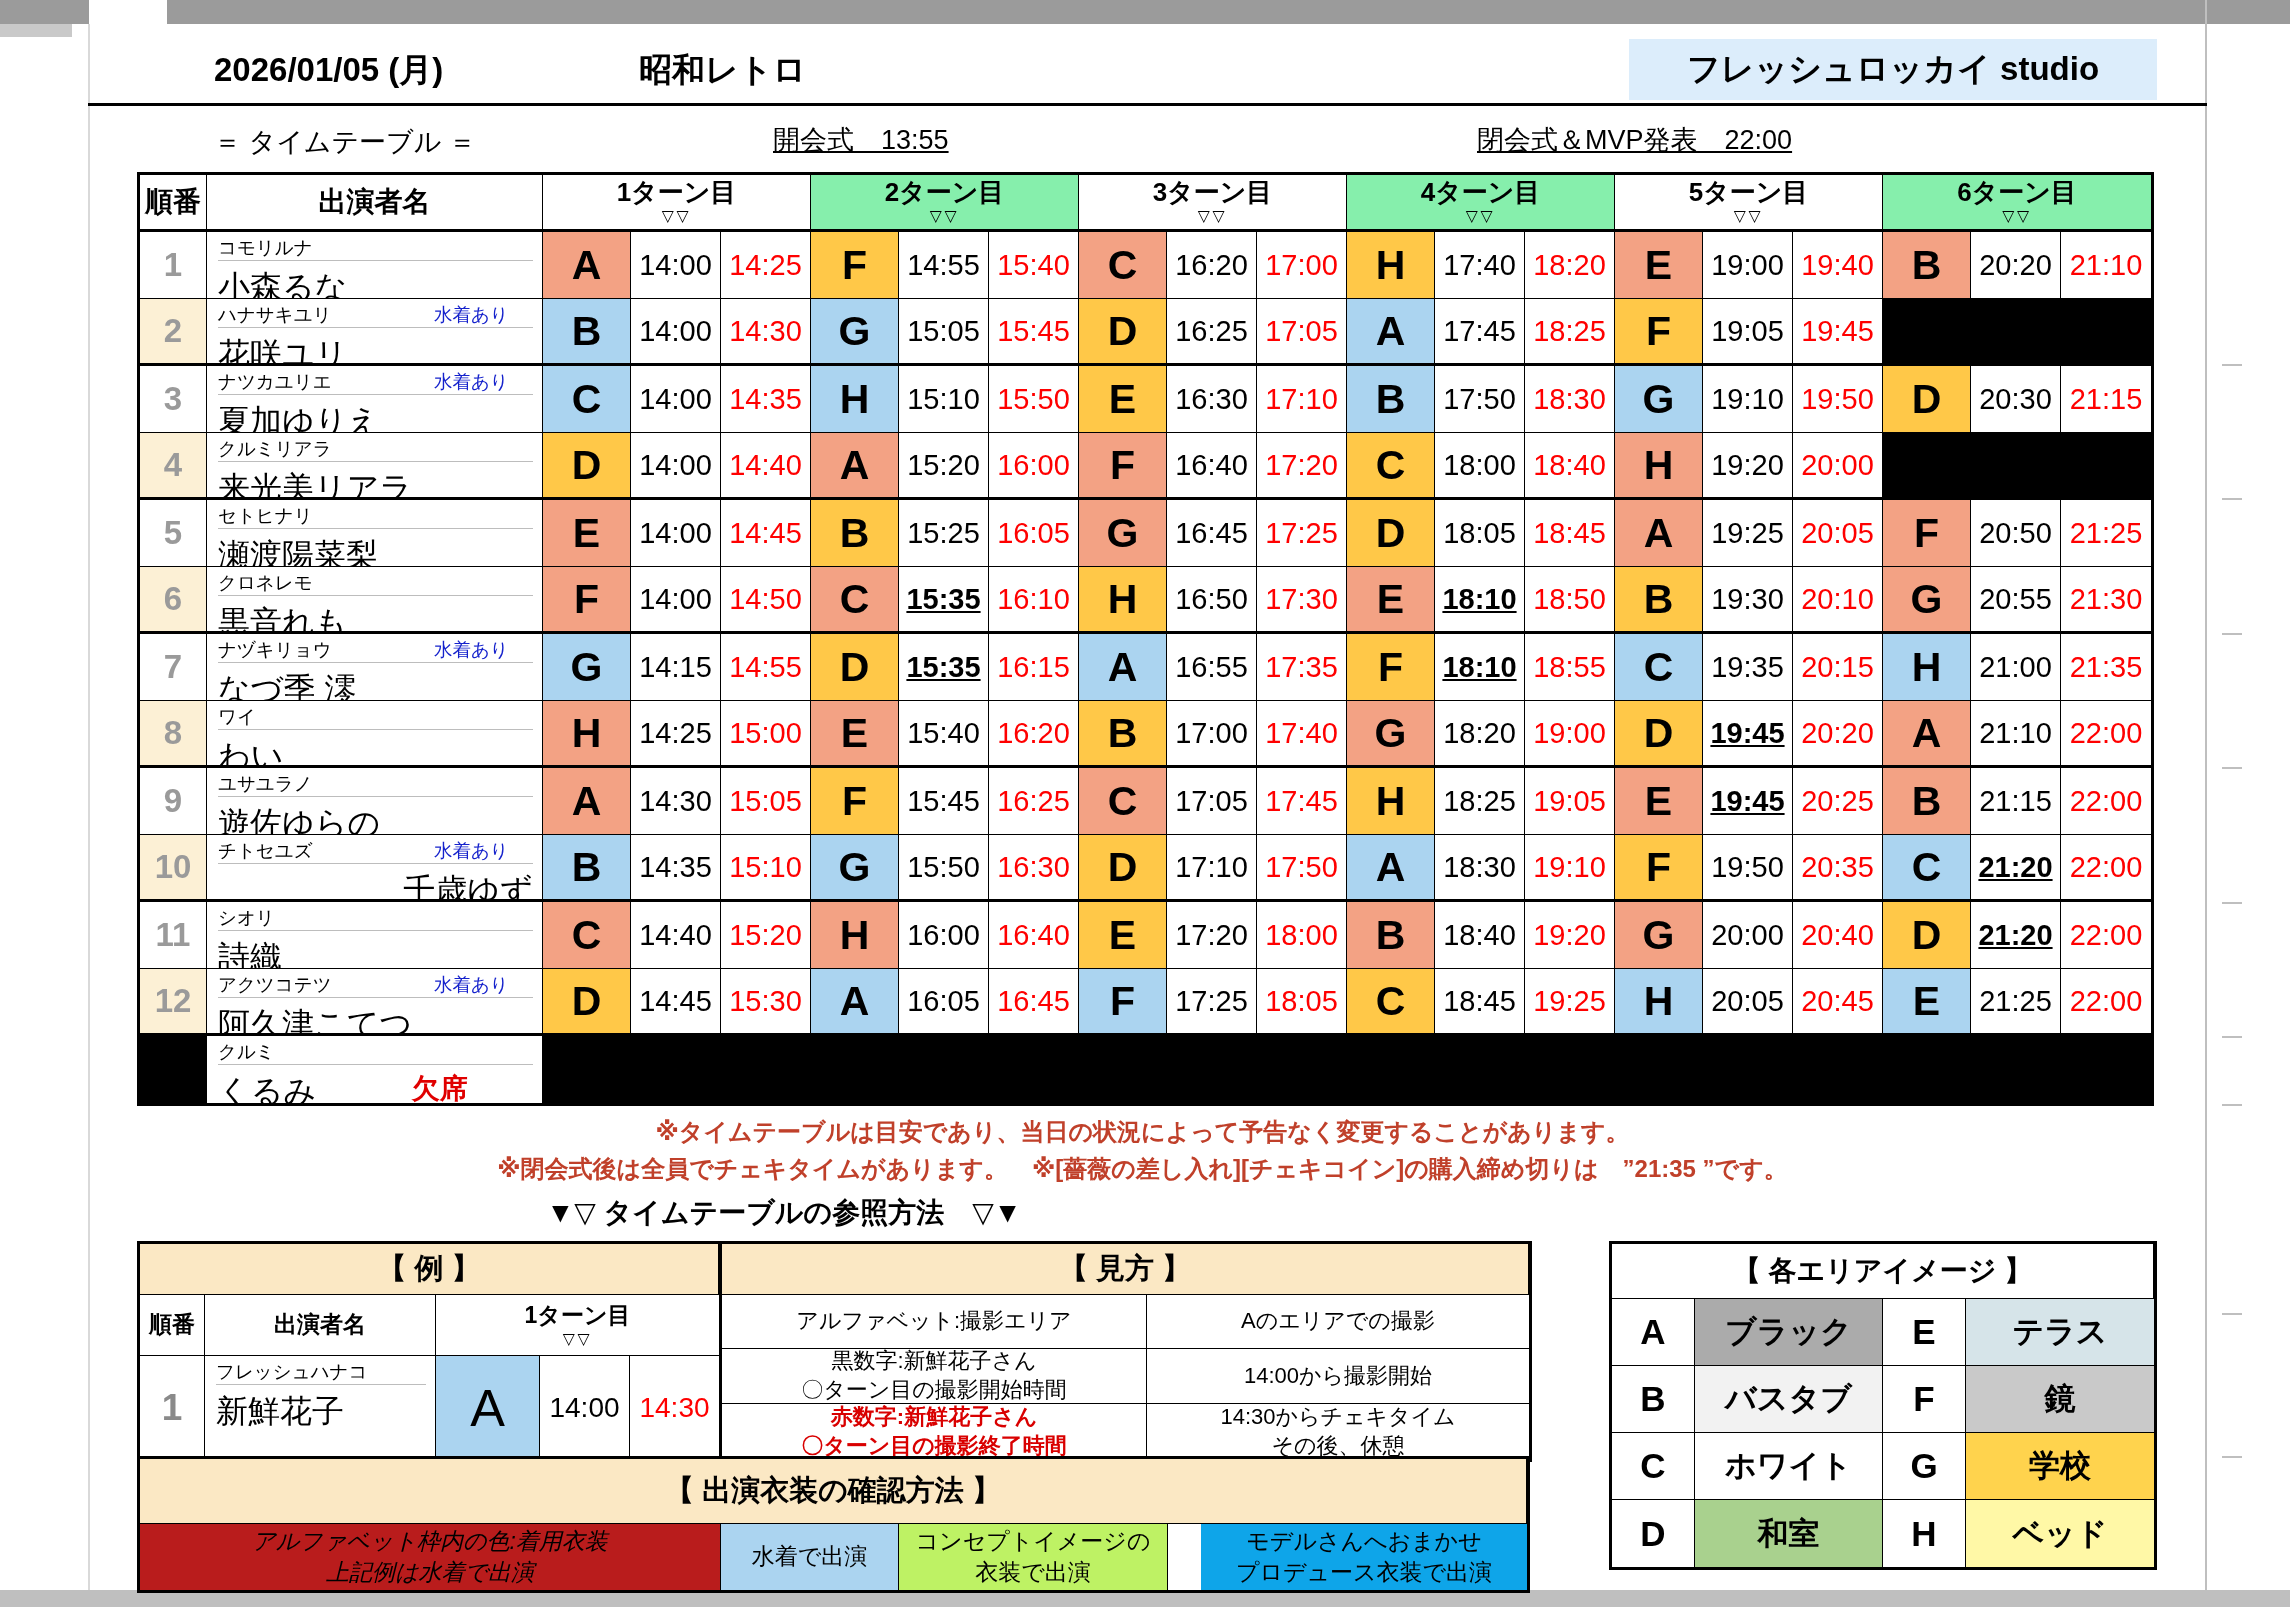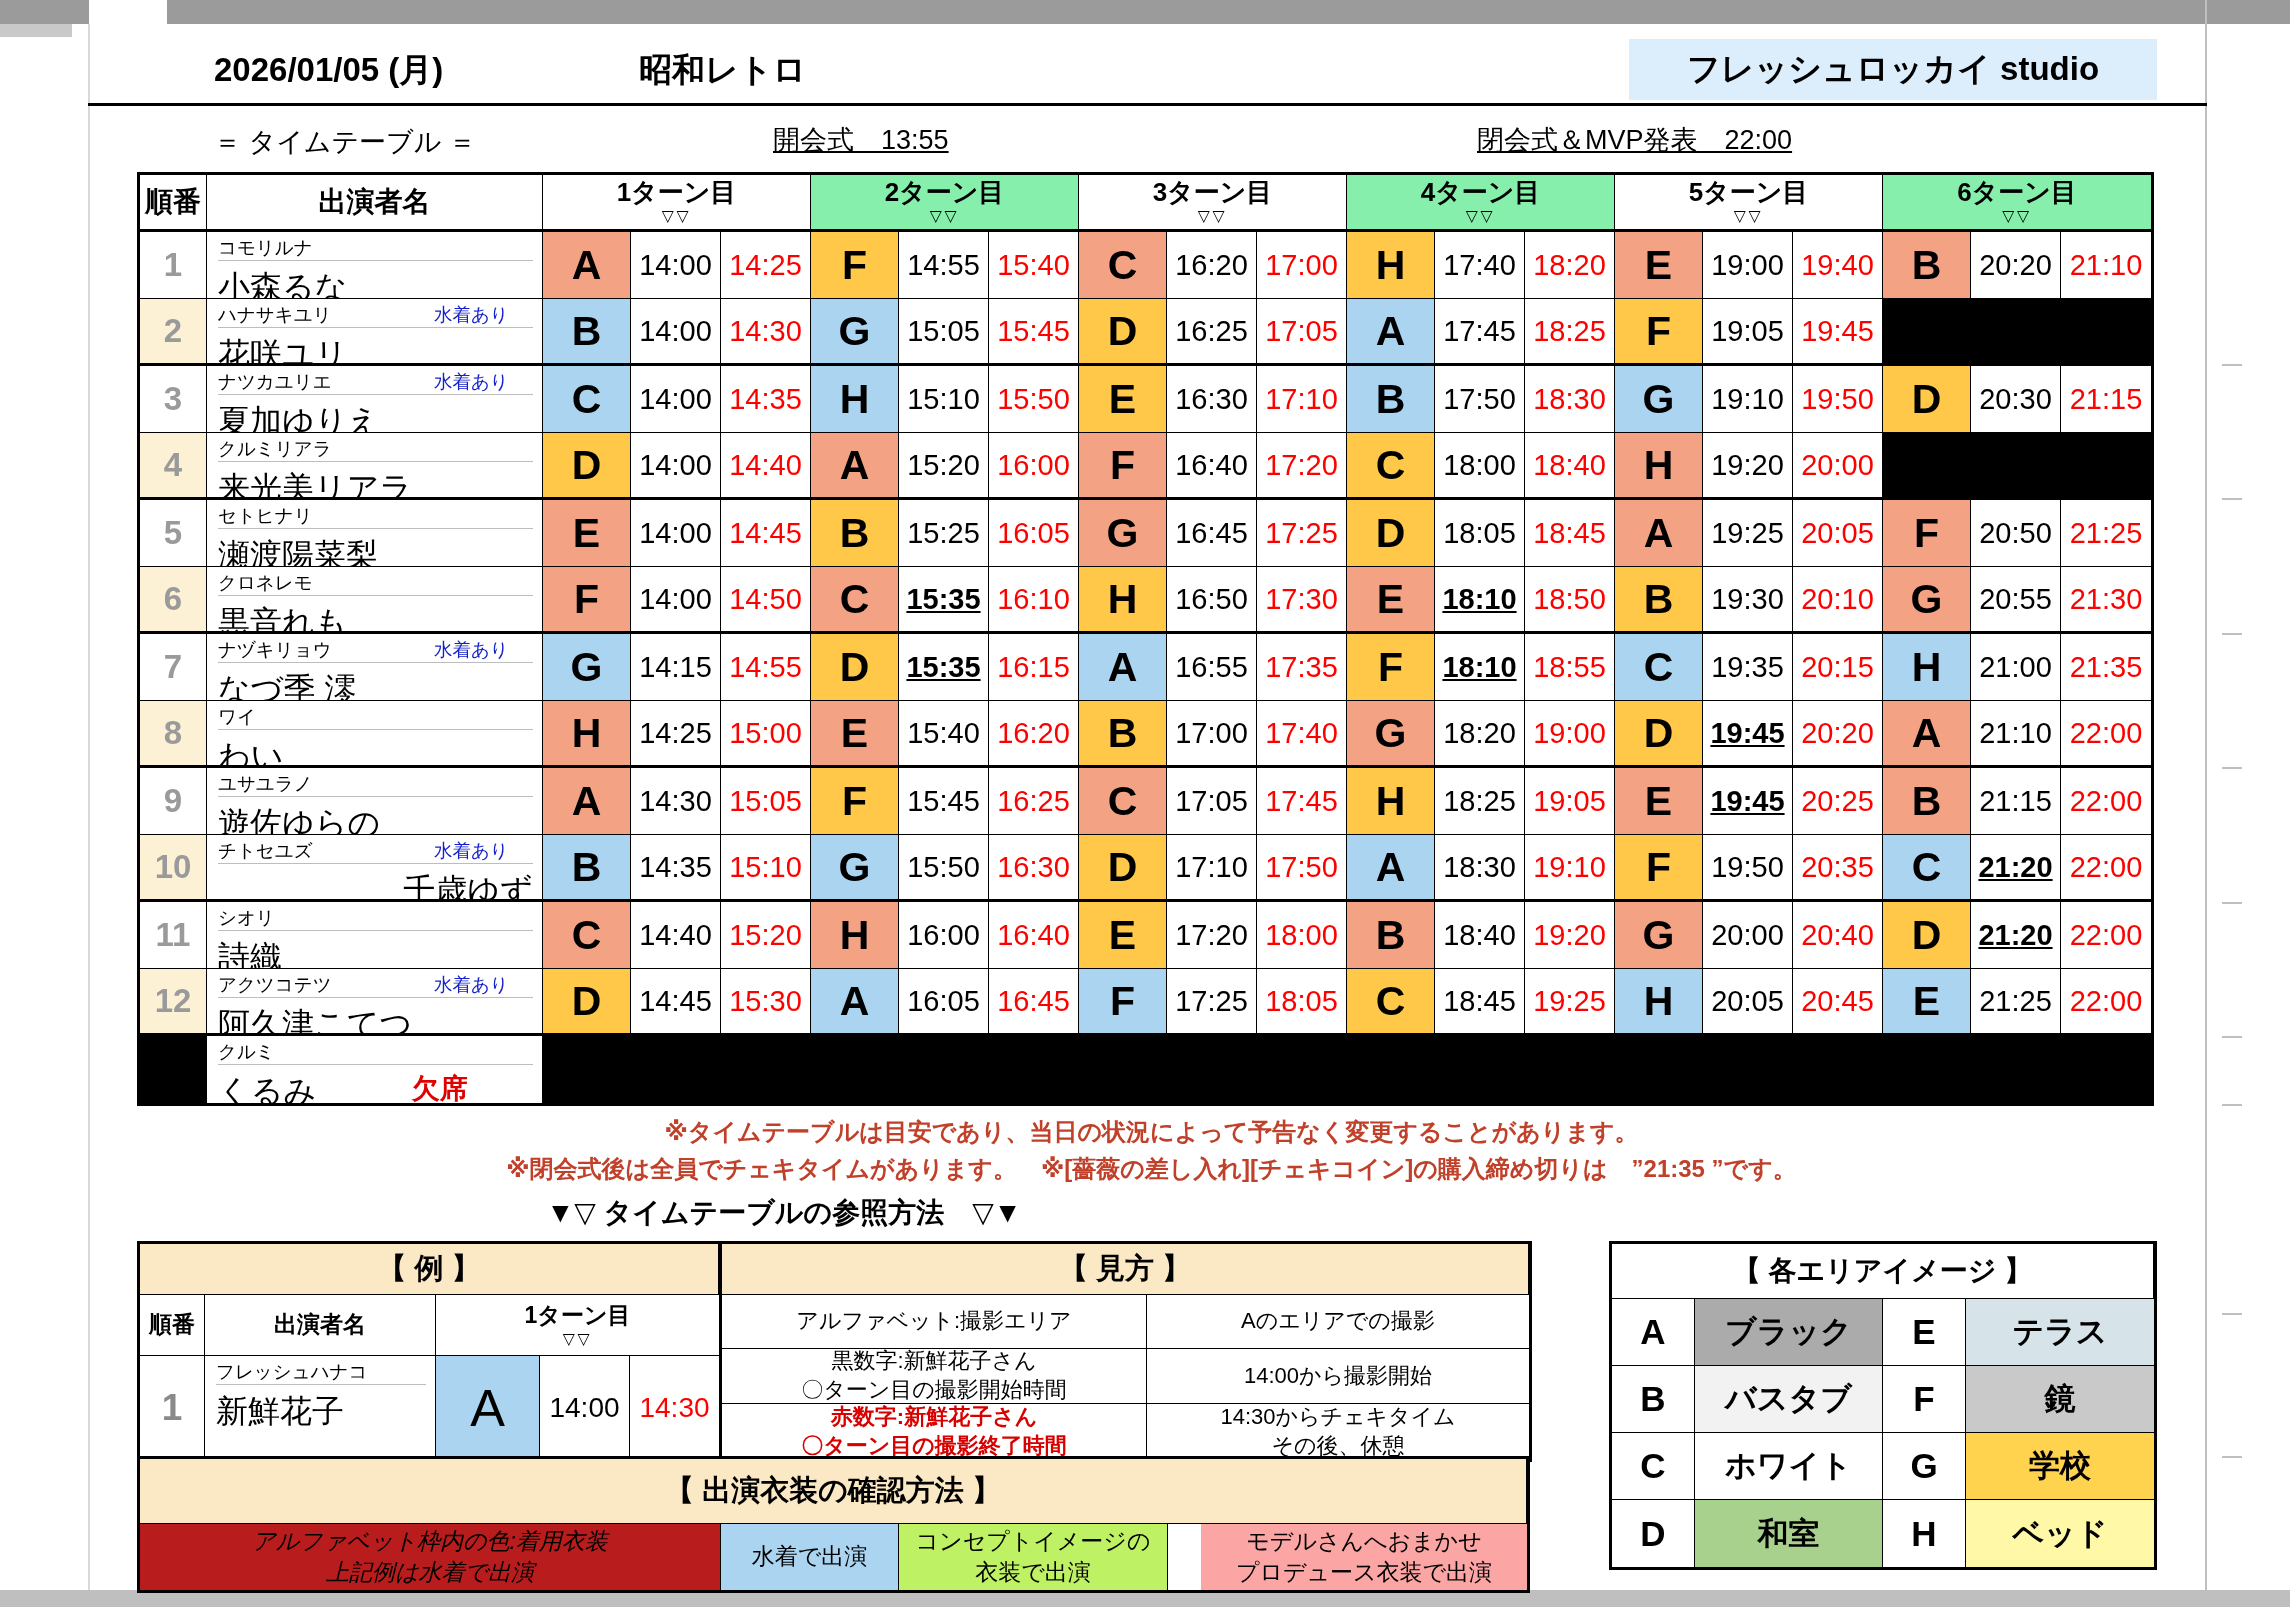--- a/index.html
+++ b/index.html
@@ -41,21 +41,21 @@
   .kanarow{display:flex;justify-content:space-between;align-items:flex-end;border-bottom:0.9px solid #bdbdbd;
            font-size:18.5px;line-height:1.3;min-height:24px;}
   .swimnote{color:#1522cc;font-size:18.5px;padding-right:24px;}
   .bigname{font-size:32px;padding-top:5.5px;white-space:nowrap;}
   .absentnote{color:#e00000;font-size:28px;font-weight:bold;padding-right:65px;}
   .arealetter{font-size:41px;font-weight:bold;}
   .timecell{font-size:29px;}
   .endtime{color:#ff0000;}
   .boldstart{font-weight:bold;text-decoration:underline;}
   
-  .notes{position:absolute;left:145px;top:1113px;width:2013px;text-align:center;
+  .notes{position:absolute;left:136px;top:1113px;width:2013px;text-align:center;
          color:#c0402a;font-weight:bold;font-size:24px;line-height:1.55;}
   .refhead{position:absolute;left:138px;top:1194px;width:1292px;text-align:center;
            font-size:28px;font-weight:bold;}
   
   #example{left:137px;top:1241px;}
   .exhead{font-size:29px;font-weight:bold;background:#fbe8c4;}
   .exth{font-size:23px;font-weight:bold;flex-direction:column;line-height:1.1;}
   .exnum{font-size:37px;font-weight:bold;color:#8a8a8a;}
   .exA{font-size:52px;background:#abd4f0;}
   .extime{font-size:28px;}
@@ -526,21 +526,21 @@
         <div>アルファベット枠内の色:着用衣装</div>
         <div>上記例は水着で出演</div>
       </div>
       <div class="cell ccell noB" style="background: rgb(171, 212, 240);">
         <div>水着で出演</div>
       </div>
       <div class="cell ccell noB" style="background: #bef264;">
         <div>コンセプトイメージの</div>
         <div>衣装で出演</div>
       </div>
-      <div class="cell ccell noB noR" style="background: #fca5a5; margin-left: 33px;">
+      <div class="cell ccell noB noR" style="background: #0ea5e9; margin-left: 33px;">
         <div>モデルさんへおまかせ</div>
         <div>プロデュース衣装で出演</div>
       </div>
     </div>
   <div id="areatbl" class="grid" style="grid-template-columns: 83px 188px 83px 188px; grid-template-rows: 55px repeat(4, 67px);">
       <div class="cell ahead" style="grid-column: span 4;">【 各エリアイメージ 】</div>
       <div class="cell aletter">A</div>
       <div class="cell alabel" style="background: rgb(171, 171, 171);">ブラック</div>
       <div class="cell aletter">E</div>
       <div class="cell alabel noR" style="background: rgb(214, 228, 233);">テラス</div>

